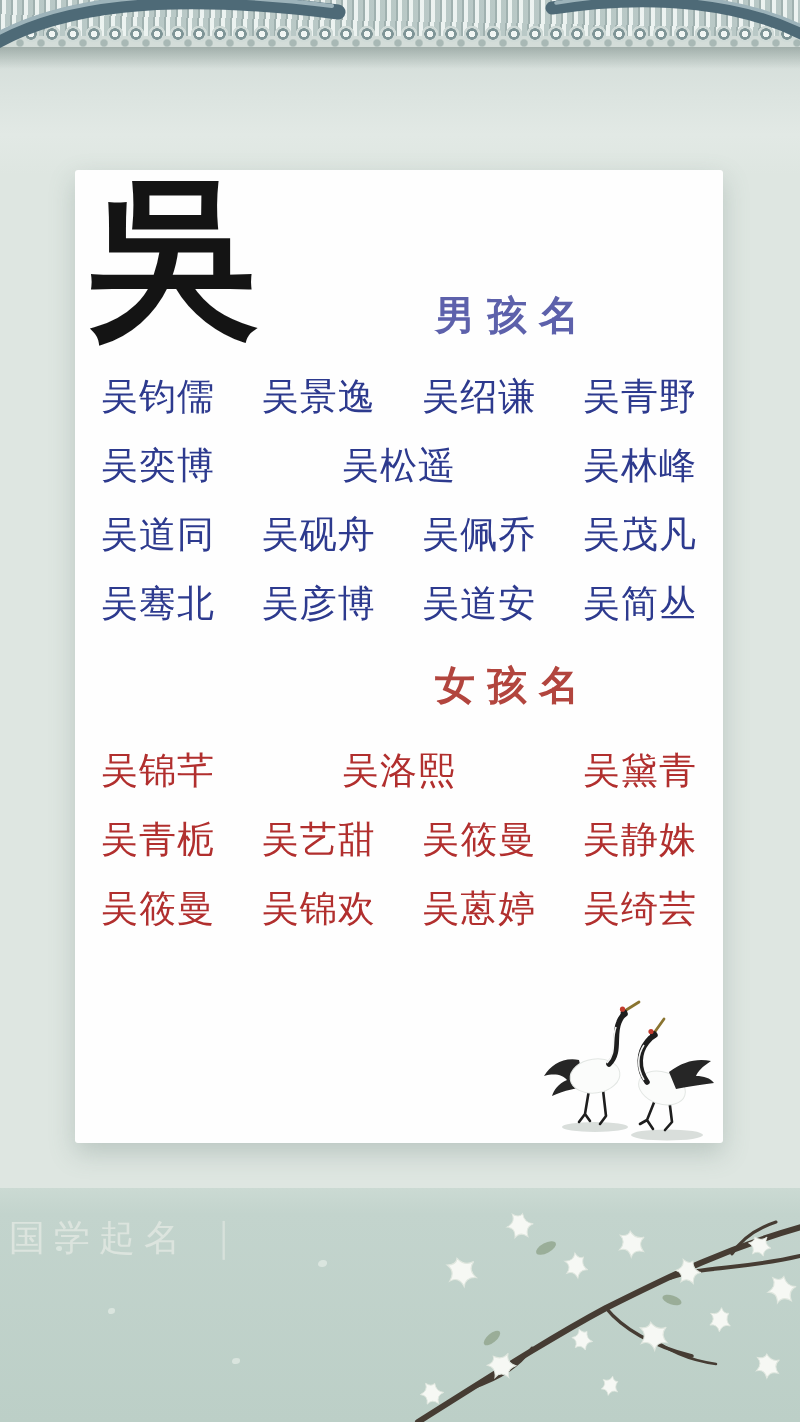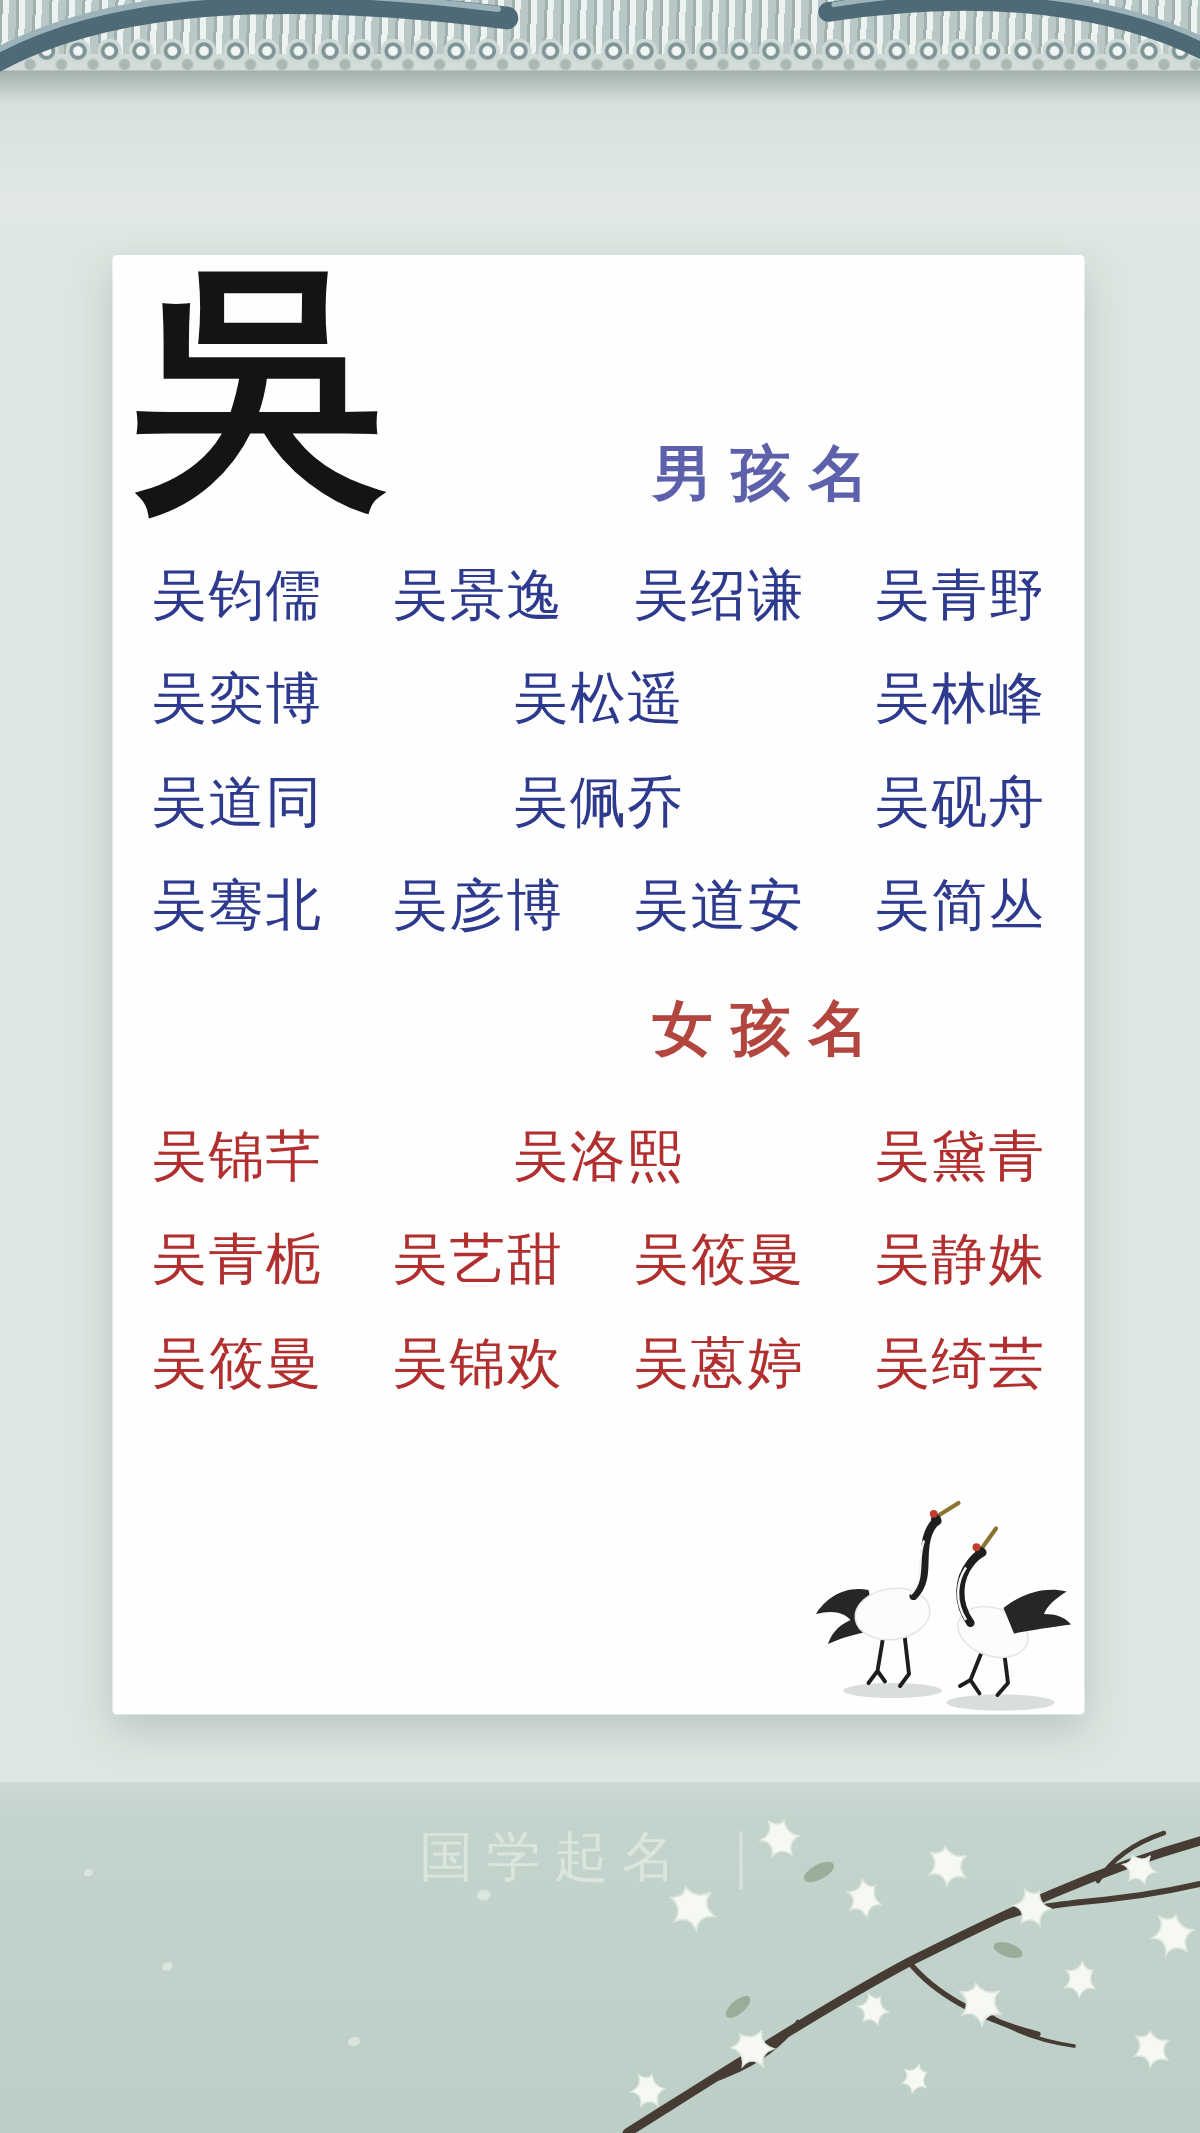--- a/index.html
+++ b/index.html
@@ -68,21 +68,21 @@
   .crane-shadow{fill:#b9c2be;opacity:.55}
   
   .footer-band{position:absolute;left:0;top:1188px;width:800px;height:234px;
     background:linear-gradient(180deg,#cbdad3 0px,var(--c-footer-band) 26px,#bccfc7 234px);
     overflow:hidden;}
   .magnolia{position:absolute;right:0;bottom:0}
   .branch{fill:none;stroke:var(--c-branch);stroke-linecap:round}
   .blossom{fill:var(--c-blossom);stroke:#e0e7df;stroke-width:.8}
   .leaf{fill:#93a78f;opacity:.85}
   .footer-text{position:absolute;left:0;top:26px;width:776px;
-    display:flex;justify-content:center;align-items:center;gap:26px;
+    display:flex;justify-content:flex-start;align-items:center;gap:26px;
     color:var(--c-footer-text);opacity:.92;font-size:36px;font-weight:300;
     letter-spacing:9px;text-indent:9px;}
   .footer-divider{font-size:32px;letter-spacing:0;text-indent:0;opacity:.8}
   .petal{position:absolute;background:#eef4ef;border-radius:60% 40% 55% 45%;opacity:.55}
 </style>
 </head>
 <body>
 
 <div class="bg-top"></div>
 
@@ -110,22 +110,23 @@
       <span class="name">吴绍谦</span>
       <span class="name">吴青野</span>
     </div>
     <div class="name-row">
       <span class="name">吴奕博</span>
       <span class="name">吴松遥</span>
       <span class="name">吴林峰</span>
     </div>
     <div class="name-row">
       <span class="name">吴道同</span>
+      <span class="name">吴砚舟</span>
       <span class="name">吴佩乔</span>
-      <span class="name">吴砚舟</span>
+      <span class="name">吴茂凡</span>
     </div>
     <div class="name-row">
       <span class="name">吴骞北</span>
       <span class="name">吴彦博</span>
       <span class="name">吴道安</span>
       <span class="name">吴简丛</span>
     </div>
   </div>
 
   <div class="section-heading heading-girls">女孩名</div>

